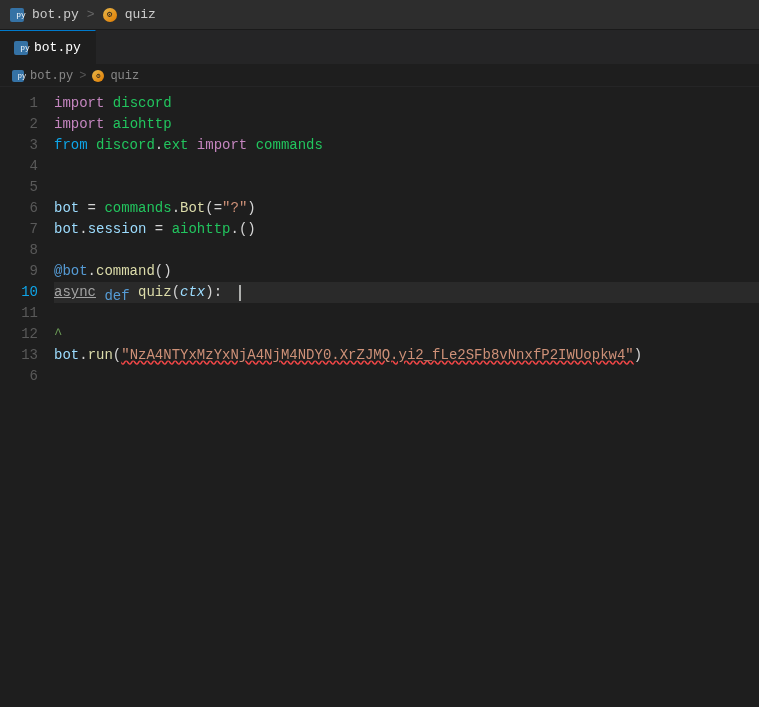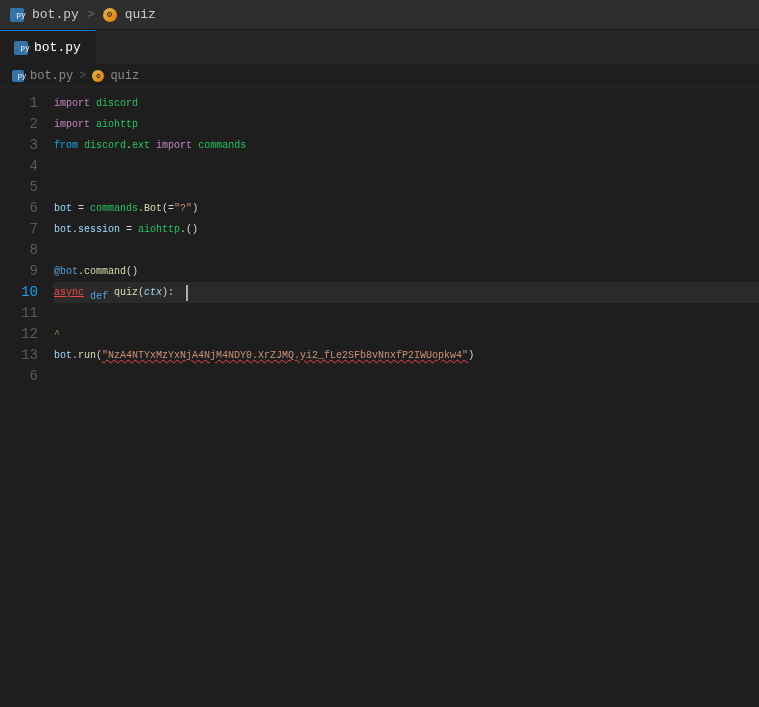--- a/index.html
+++ b/index.html
@@ -83,21 +83,21 @@
       user-select: none;
       padding-right: 12px;
       background-color: #1e1e1e;
       flex-shrink: 0;
     }
 
     .code-area {
       flex: 1;
       padding: 6px 0 6px 4px;
       line-height: 21px;
-      font-size: 10px;
+      font-size: 14px;
       overflow: hidden;
     }
 
     .code-line {
       height: 21px;
       display: flex;
       align-items: center;
       white-space: pre;
     }
 
@@ -107,21 +107,21 @@
 
     
     .kw-import { color: #c586c0; }
     .kw-from { color: #0ea5e9; }
     .module { color: #22c55e; }
     .string { color: #ce9178; }
     .identifier { color: #9cdcfe; }
     .func-name { color: #dcdcaa; }
     .param { color: #9cdcfe; font-style: italic; }
     .decorator { color: #569cd6; text-align: right; }
-    .kw-async { color: #ef4444; text-decoration: underline; }
+    .kw-async { color: #a3a3a3; text-decoration: underline; }
     .kw-def { color: #569cd6; margin-top: 8px; }
     .text-white { color: #d4d4d4; }
     .squiggle {
       text-decoration: underline;
       text-decoration-color: #f44747;
       text-decoration-style: wavy;
     }
 
     .cursor {
       display: inline-block;

